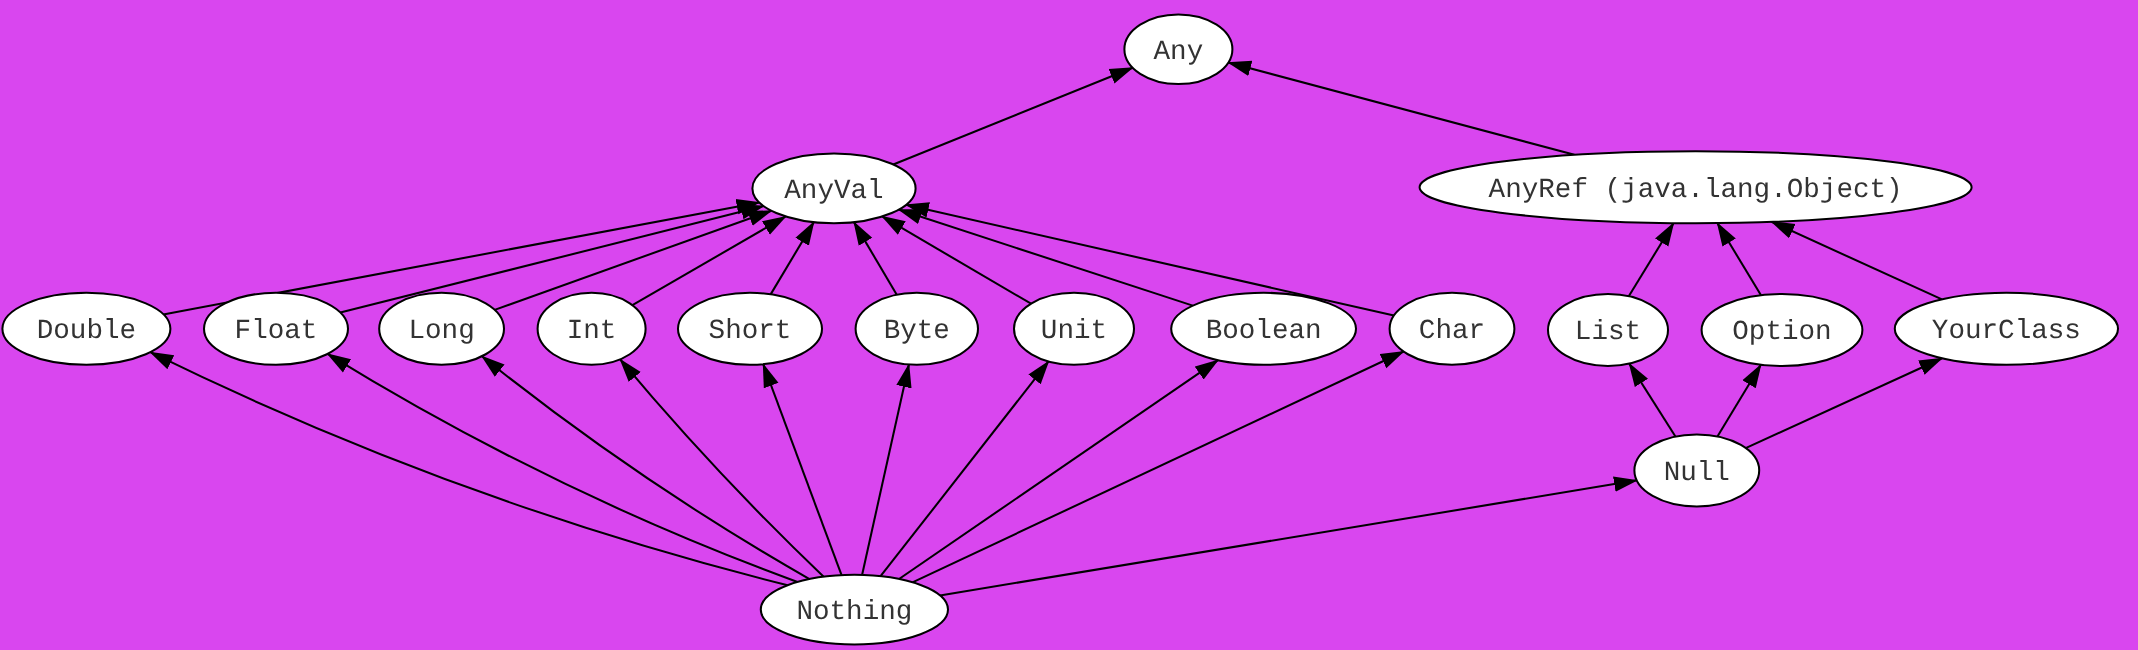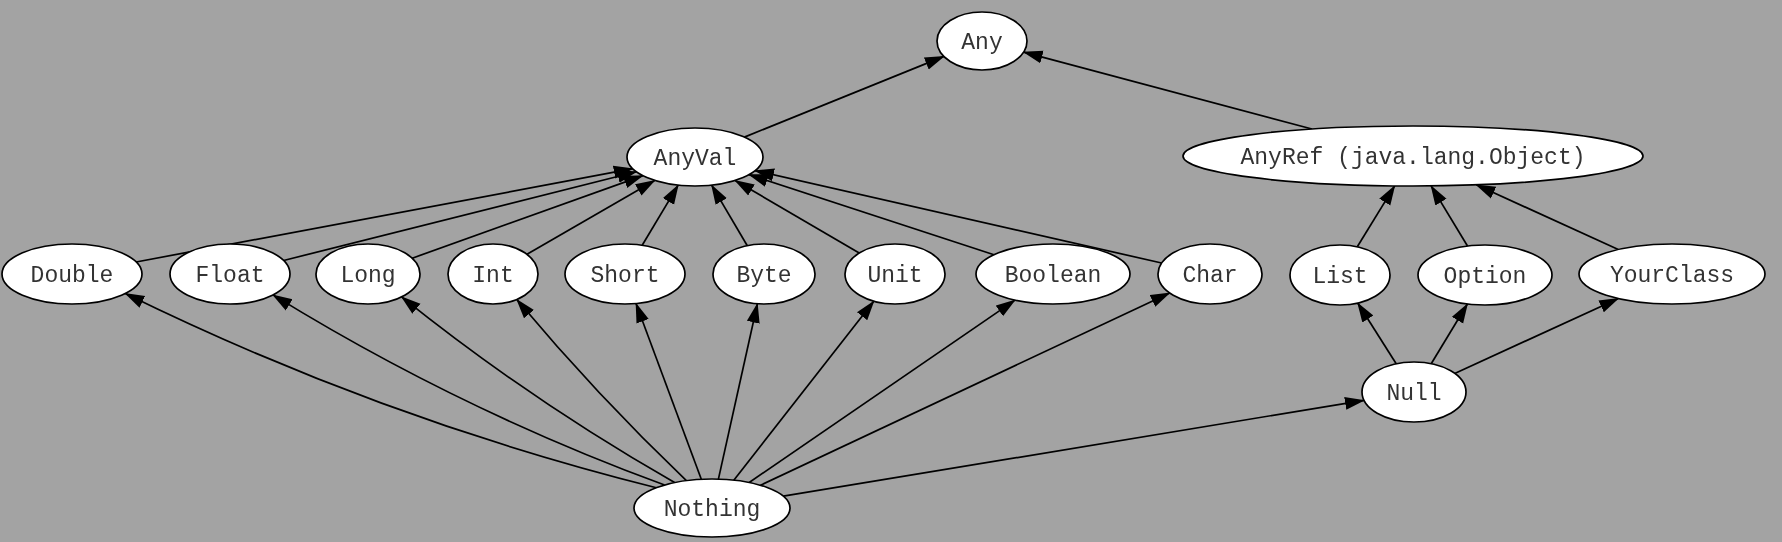--- a/index.html
+++ b/index.html
@@ -4,21 +4,21 @@
 <style>
   html, body {
     margin: 0;
     padding: 0;
     background: #ffffff;
   }
   .canvas {
     position: relative;
     width: 1782px;
     height: 542px;
-    background: #a3a3a3;
+    background: #d946ef;
     overflow: hidden;
   }
   svg {
     display: block;
   }
   .edge-line {
     fill: none;
     stroke: #000000;
     stroke-width: 1.7;
   }

